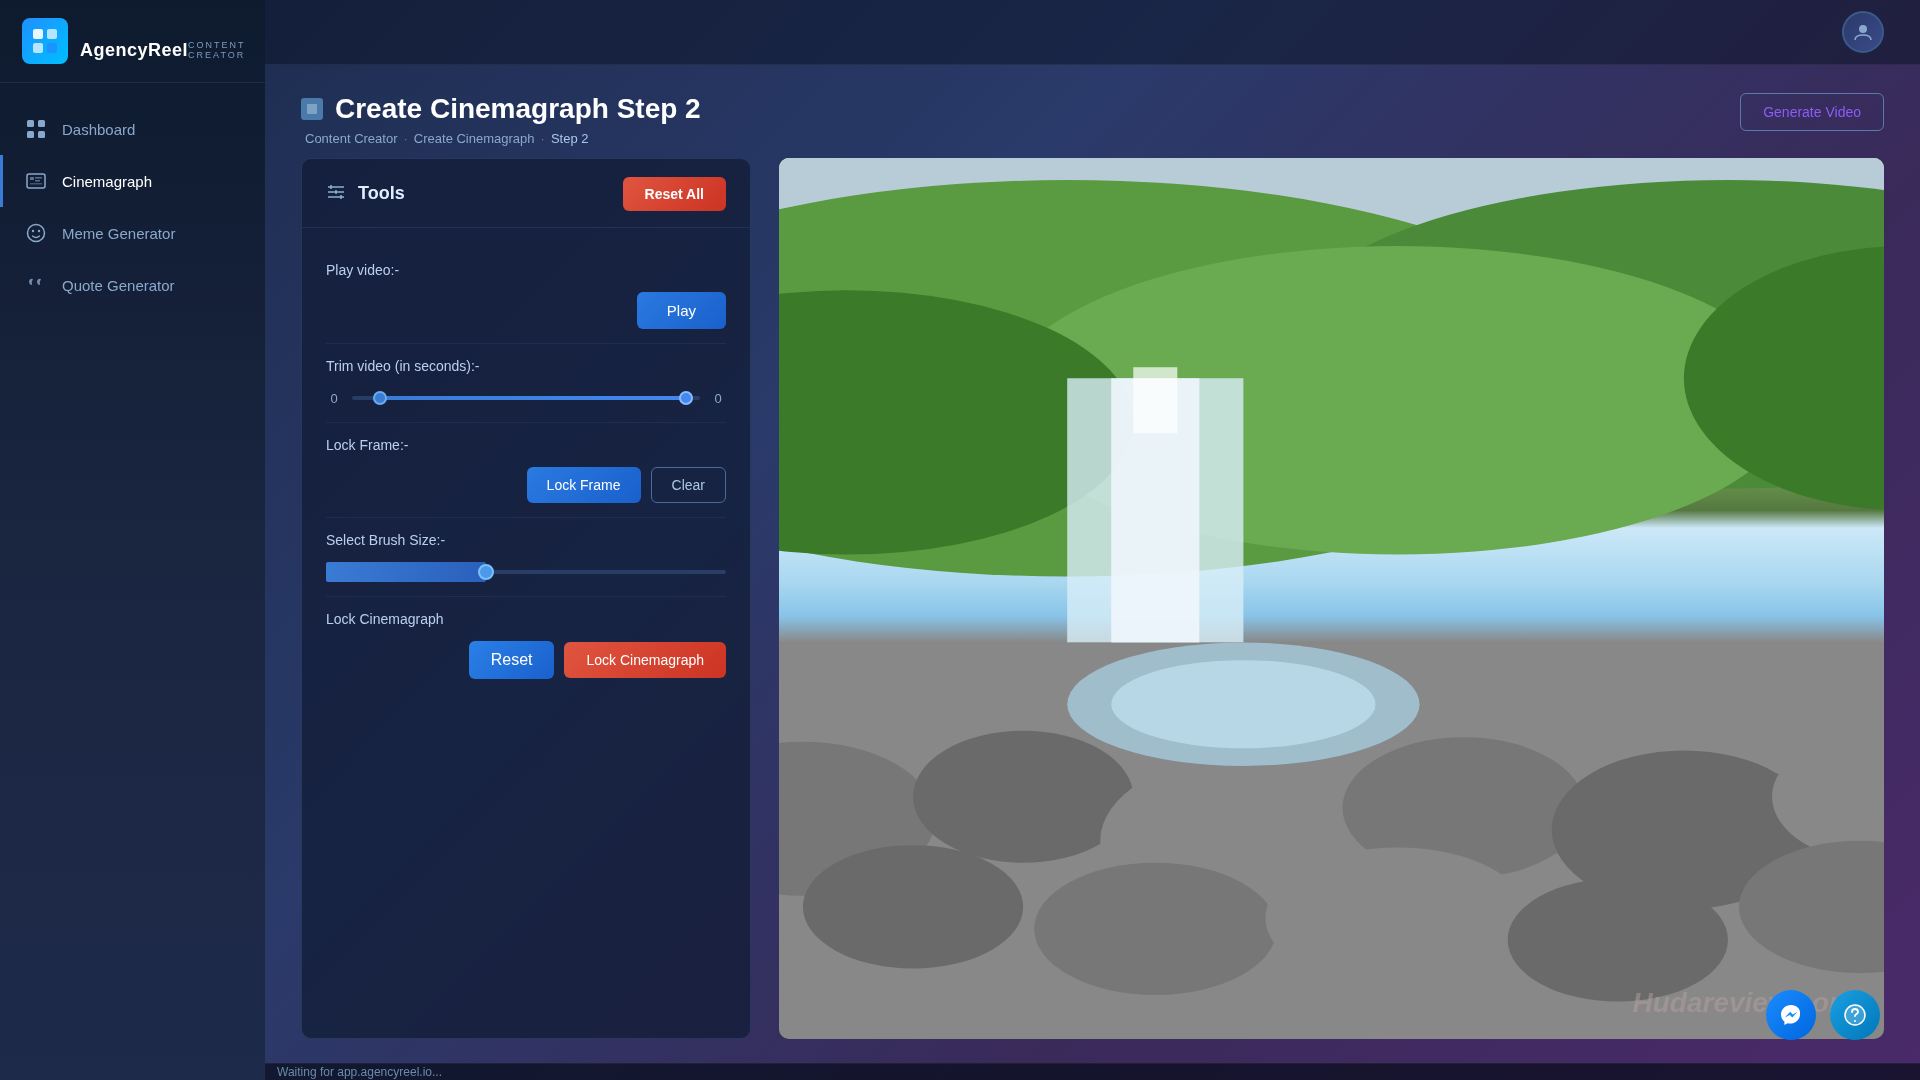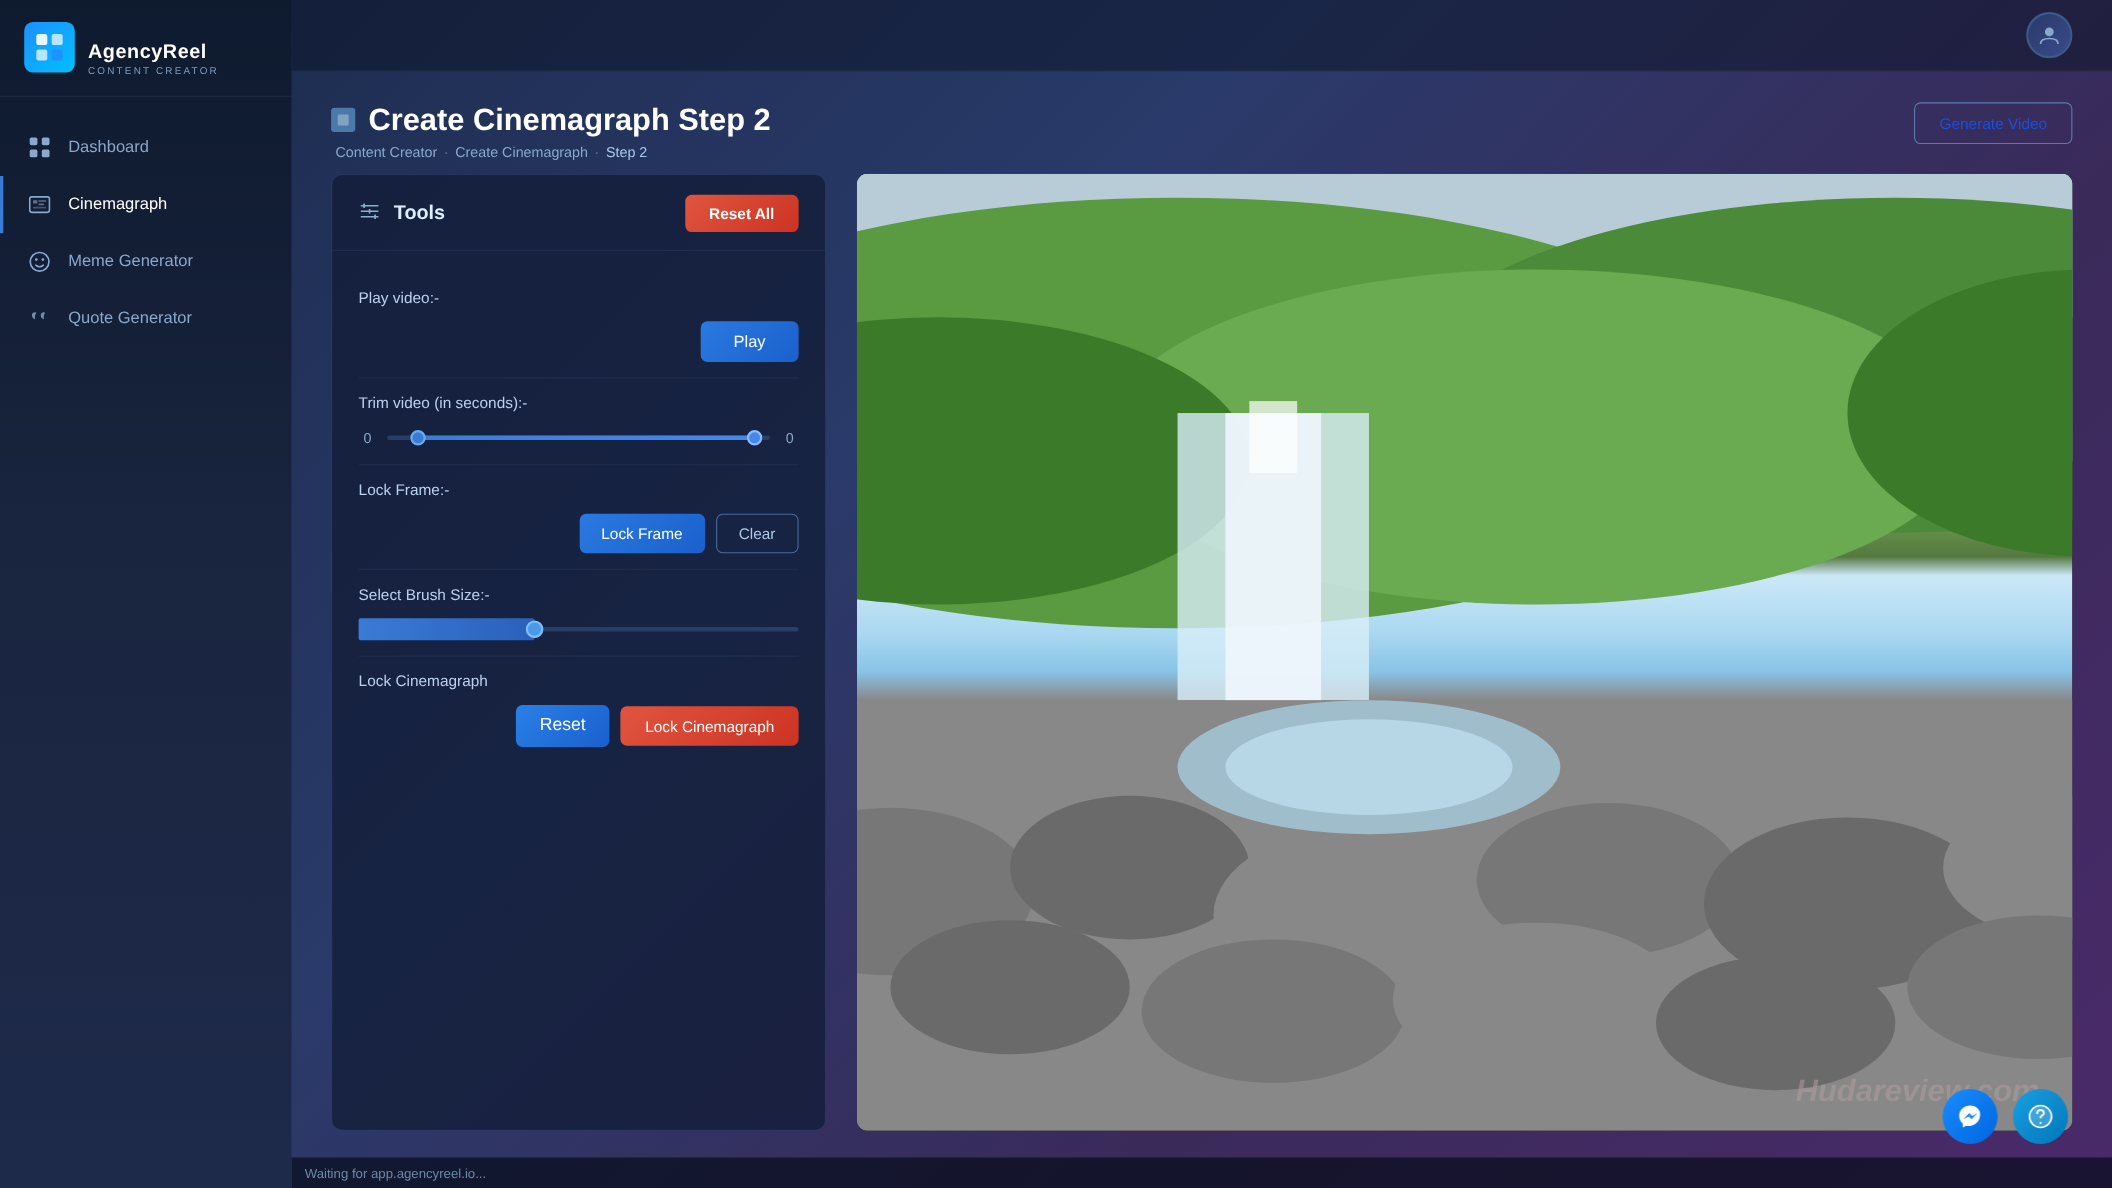--- a/index.html
+++ b/index.html
@@ -45,21 +45,21 @@
       flex-shrink: 0;
     }
 
     .logo-icon svg {
       width: 28px;
       height: 28px;
     }
 
     .logo-text {
       display: flex;
-      flex-direction: column;
+      flex-direction: row;
       margin-top: 19px;
     }
 
     .logo-title {
       color: #fff;
       font-size: 18px;
       font-weight: 700;
       letter-spacing: 0.5px;
       line-height: 1.2;
     }
@@ -203,21 +203,21 @@
       color: #8aa8cc;
     }
 
     .breadcrumb-item.current {
       color: #aac8e8;
     }
 
     .generate-btn {
       background: transparent;
       border: 1px solid #5a7aaa;
-      color: #1d4ed8;
+      color: #8b5cf6;
       padding: 10px 22px;
       border-radius: 6px;
       font-size: 14px;
       cursor: pointer;
       transition: background 0.2s;
     }
 
     
     .content-row {
       display: flex;
@@ -461,21 +461,21 @@
       color: rgba(180,160,160,0.5);
       font-size: 28px;
       font-weight: 700;
       font-style: italic;
       pointer-events: none;
       user-select: none;
     }
 
     
     .statusbar {
-      height: 28px;
+      height: 17px;
       background: rgba(5,12,25,0.7);
       display: flex;
       align-items: center;
       padding: 0 12px;
       border-top: 1px solid rgba(255,255,255,0.05);
     }
 
     .status-text {
       color: #6a8aaa;
       font-size: 12px;

